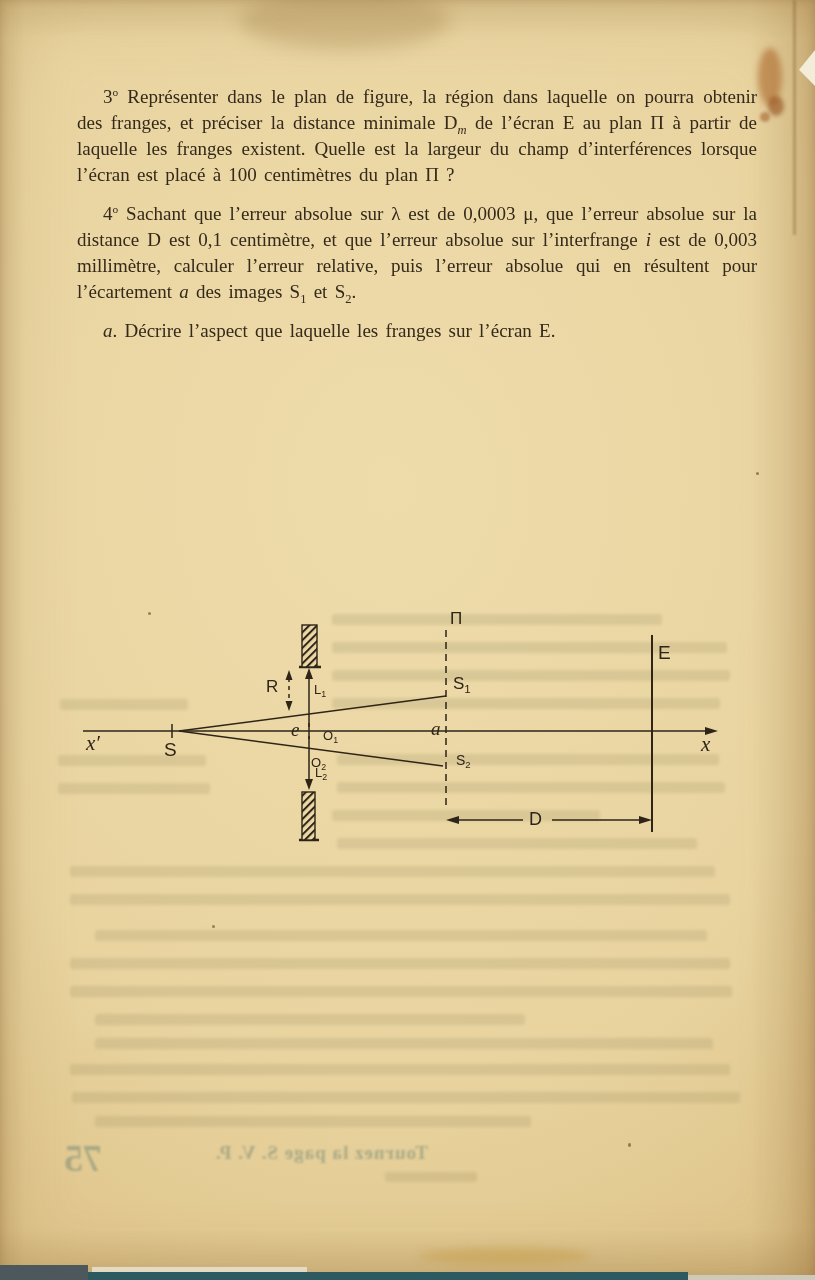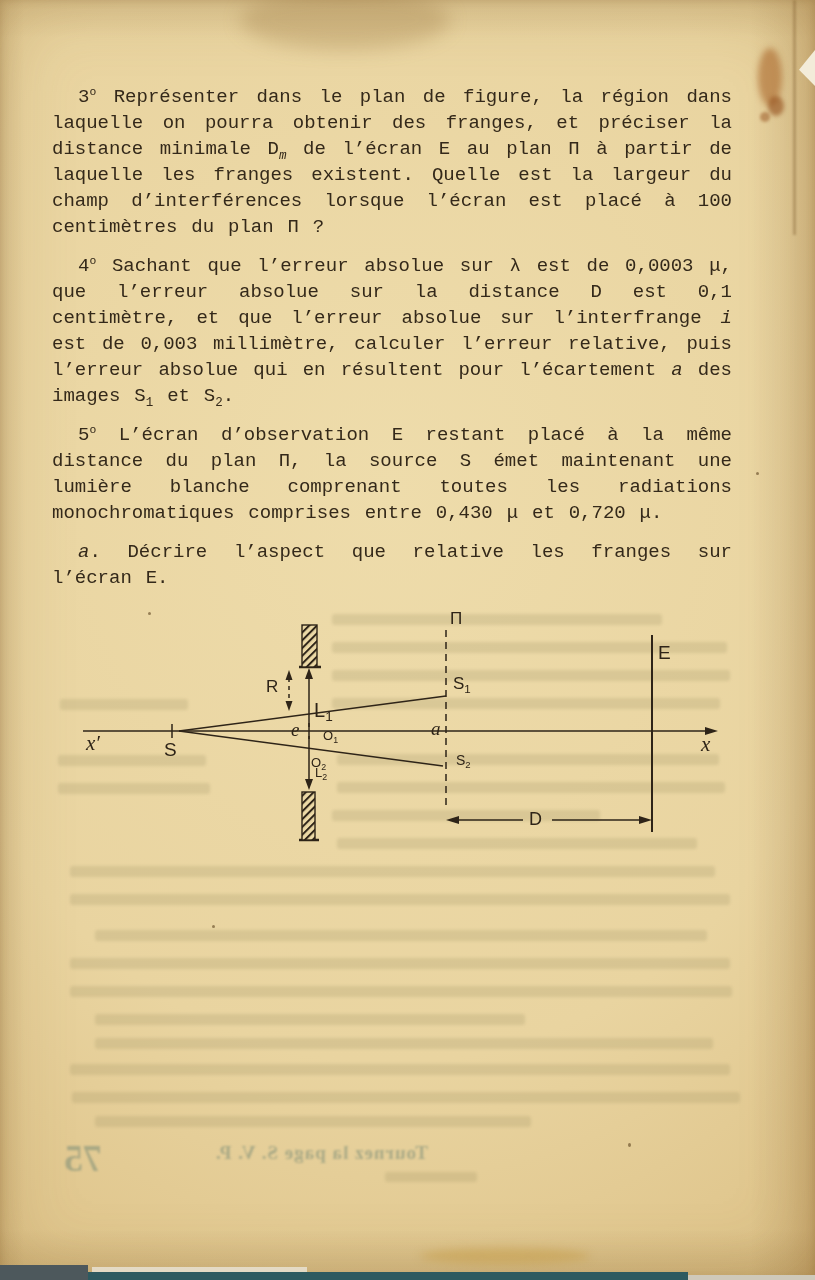--- a/index.html
+++ b/index.html
@@ -9,23 +9,23 @@
       linear-gradient(to right, rgba(120,85,35,.14) 0%, rgba(120,85,35,0) 3%),
       linear-gradient(to left, rgba(140,95,40,.26) 0%, rgba(130,90,40,.10) 3.5%, rgba(130,90,40,0) 8%),
       linear-gradient(to bottom, rgba(120,85,35,.12) 0%, rgba(120,85,35,0) 3%),
       linear-gradient(to top, rgba(120,85,35,.18) 0%, rgba(120,85,35,0) 4%),
       radial-gradient(ellipse 120% 90% at 48% 38%, #eedcab 0%, #e9d4a0 50%, #ddc288 80%, #cbab6e 100%);
     box-shadow: inset 0 0 70px 8px rgba(145,105,45,.20), inset 0 0 8px rgba(120,80,30,.25);
     font-family:"Liberation Serif","DejaVu Serif",serif;
   }
   
   .text-block{
-    position:absolute;left:52px;top:84px;width:680px;
+    position:absolute;left:77px;top:84px;width:680px;
     color:#34291a;font-size:19px;line-height:26px;
-    text-align:justify;word-spacing:2.5px;font-family:Liberation Mono, monospace;
+    text-align:justify;word-spacing:2.5px;
   }
   .para{margin:0 0 13px 0;text-indent:26px;}
   .para.tight{margin-bottom:9px;}
   .seg-sup{vertical-align:super;font-size:.60em;line-height:0;}
   .seg-sub{vertical-align:sub;font-size:.66em;line-height:0;}
   .seg-subi{vertical-align:sub;font-size:.66em;line-height:0;font-style:italic;}
   .seg-i{font-style:italic;}
   
   .fig-svg{position:absolute;left:0;top:0;pointer-events:none;}
   .flabel{position:absolute;color:#2e2418;font-family:"Liberation Sans","DejaVu Sans",sans-serif;line-height:1;}
@@ -40,22 +40,21 @@
   .edge{position:absolute;}
 </style>
 </head>
 <body>
 
 <div class="page">
 
   <div class="text-block">
     <p class="para"><span>3</span><span class="seg-sup">o</span><span> Représenter dans le plan de figure, la région dans laquelle on pourra obtenir des franges, et préciser la distance minimale D</span><span class="seg-subi">m</span><span> de l’écran E au plan Π à partir de laquelle les franges existent. Quelle est la largeur du champ d’interférences lorsque l’écran est placé à 100 centimètres du plan Π ?</span></p>
     <p class="para"><span>4</span><span class="seg-sup">o</span><span> Sachant que l’erreur absolue sur λ est de 0,0003 μ, que l’erreur absolue sur la distance D est 0,1 centimètre, et que l’erreur absolue sur l’interfrange </span><span class="seg-i">i</span><span> est de 0,003 millimètre, calculer l’erreur relative, puis l’erreur absolue qui en résultent pour l’écartement </span><span class="seg-i">a</span><span> des images S</span><span class="seg-sub">1</span><span> et S</span><span class="seg-sub">2</span><span>.</span></p>
-    <p class="para"><span>5</span><span class="seg-sup">o</span><span> L’écran d’observation E restant placé à la même distance du plan Π, la source S émet maintenant une lumière blanche comprenant toutes les radiations monochromatiques comprises entre 0,430 μ et 0,720 μ.</span></p>
-    <p class="para tight"><span class="seg-i">a</span><span>.  Décrire l’aspect que relative les franges sur l’écran E.</span></p>
+    <p class="para tight"><span class="seg-i">a</span><span>.  Décrire l’aspect que laquelle les franges sur l’écran E.</span></p>
   </div>
 
   <div>
     <div class="ghost-line" style="left:332px;top:614px;width:330px;"></div>
     <div class="ghost-line" style="left:332px;top:642px;width:395px;"></div>
     <div class="ghost-line" style="left:332px;top:670px;width:398px;"></div>
     <div class="ghost-line" style="left:332px;top:698px;width:388px;"></div>
     <div class="ghost-line" style="left:337px;top:754px;width:382px;"></div>
     <div class="ghost-line" style="left:337px;top:782px;width:388px;"></div>
     <div class="ghost-line" style="left:332px;top:810px;width:268px;"></div>
@@ -136,21 +135,21 @@
   <div class="flabel" style="left:266px;top:678px;font-size:17px;">R</div>
   <div class="flabel" style="left:450px;top:610px;font-size:17px;">Π</div>
   <div class="flabel" style="left:658px;top:643px;font-size:19px;">E</div>
   <div class="flabel" style="left:529px;top:810px;font-size:18px;">D</div>
   <div class="flabel" style="left:311px;top:729px;font-size:13px;padding-left:12px;">
     <span>O</span><sub>1</sub>
   </div>
   <div class="flabel" style="left:311px;top:736px;font-size:13px;margin-top:20px;">
     <span>O</span><sub>2</sub>
   </div>
-  <div class="flabel" style="left:314px;top:700px;font-size:20px;text-align:center;">
+  <div class="flabel" style="left:314px;top:683px;font-size:13px;text-align:center;">
     <span>L</span><sub>1</sub>
   </div>
   <div class="flabel" style="left:315px;top:766px;font-size:13px;">
     <span>L</span><sub>2</sub>
   </div>
   <div class="flabel" style="left:453px;top:675px;font-size:17px;">
     <span>S</span><sub>1</sub>
   </div>
   <div class="flabel" style="left:456px;top:753px;font-size:14px;">
     <span>S</span><sub>2</sub>

